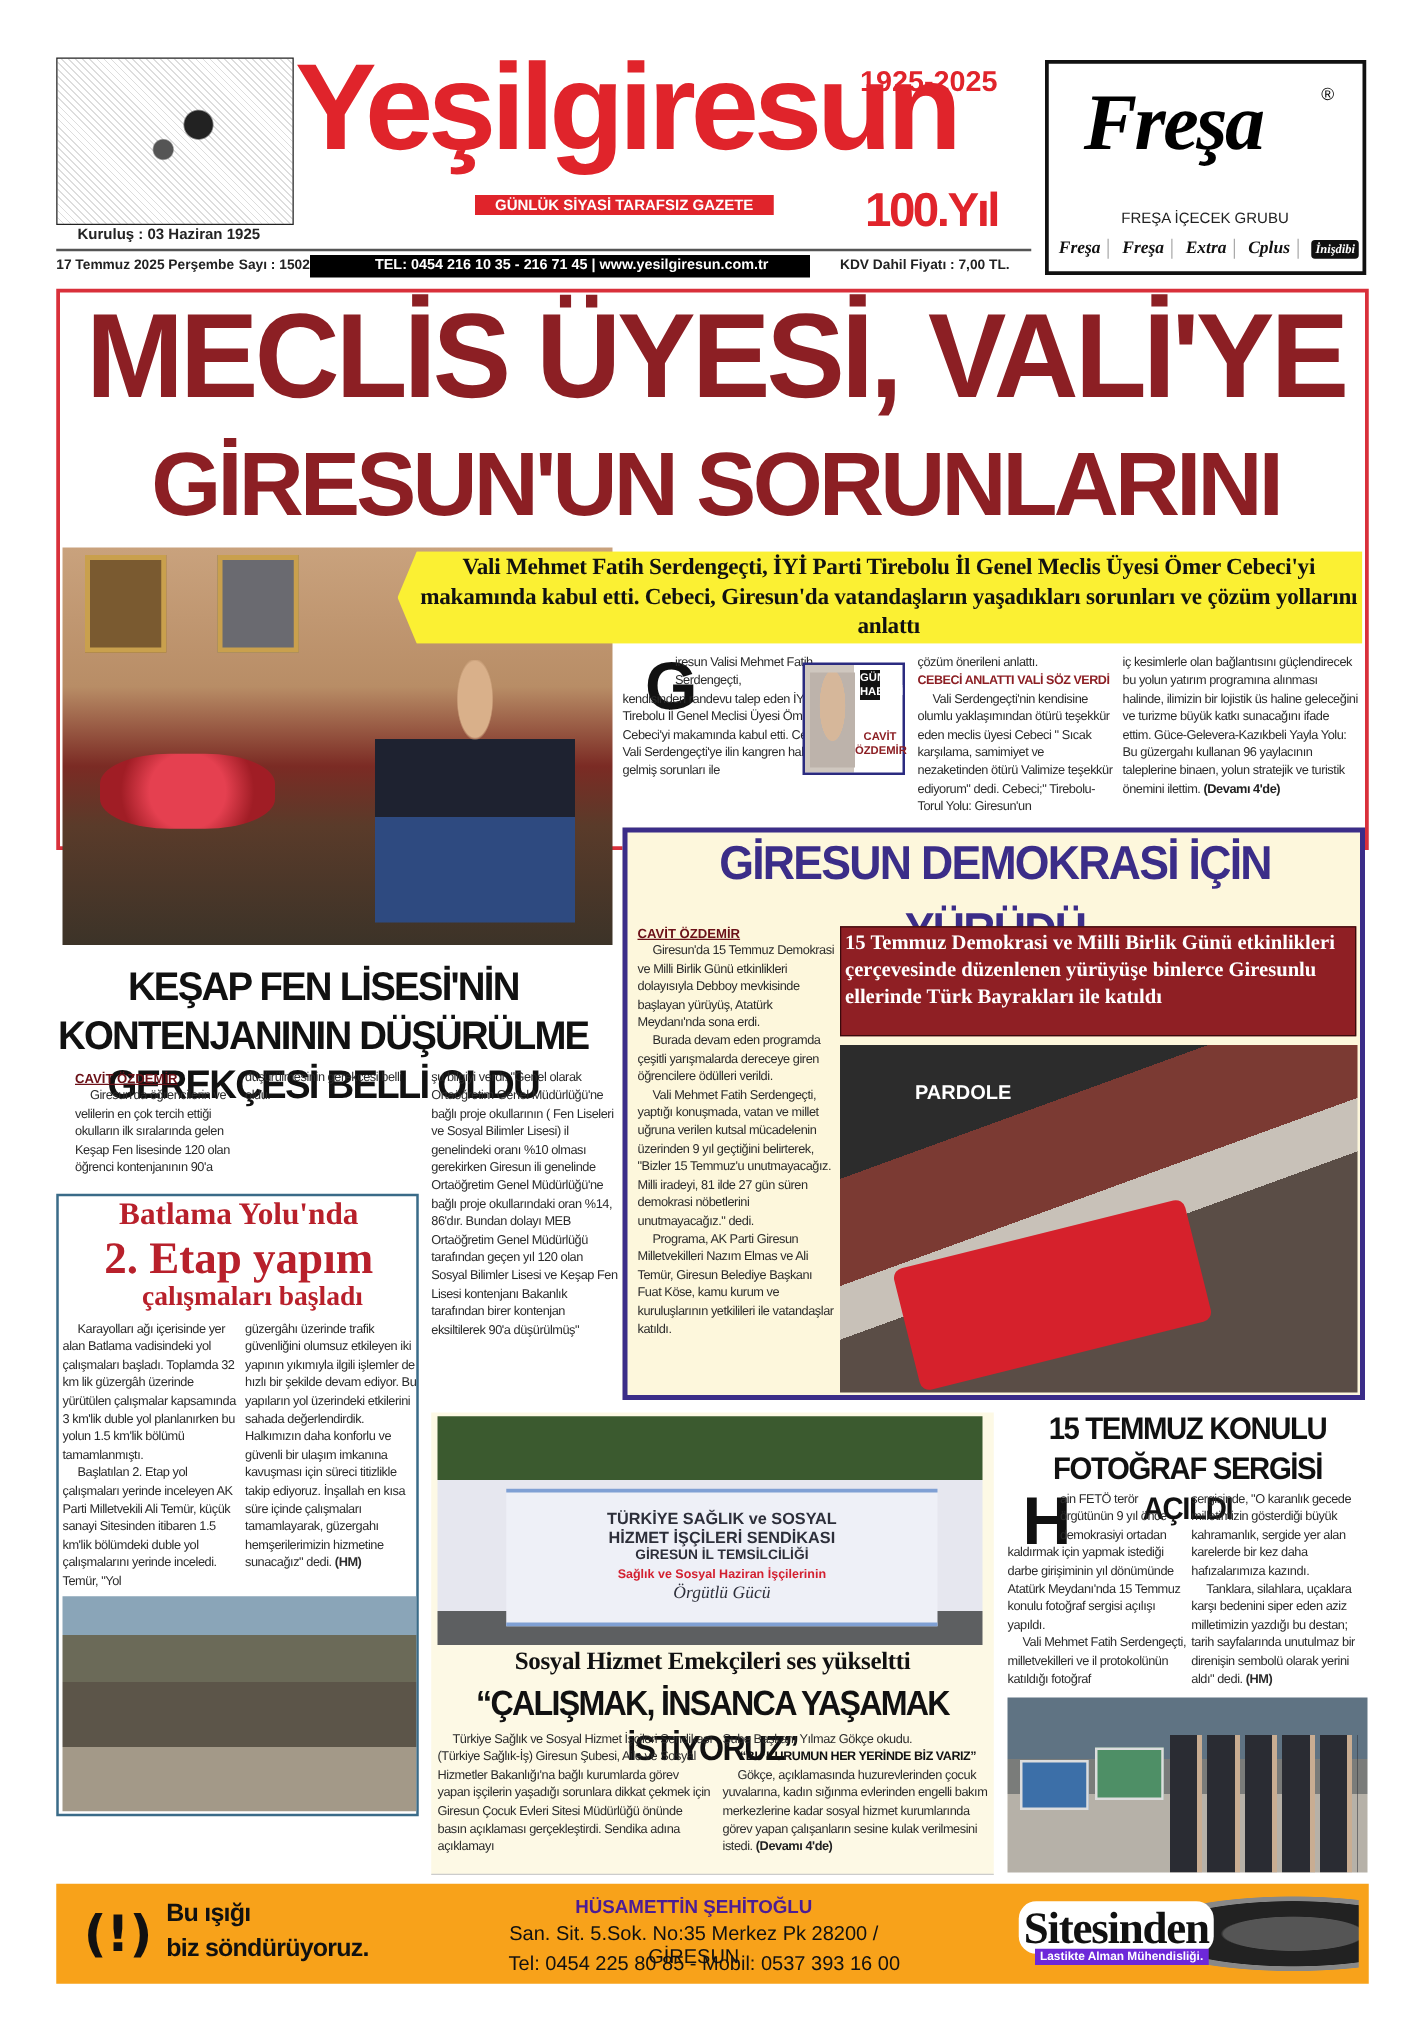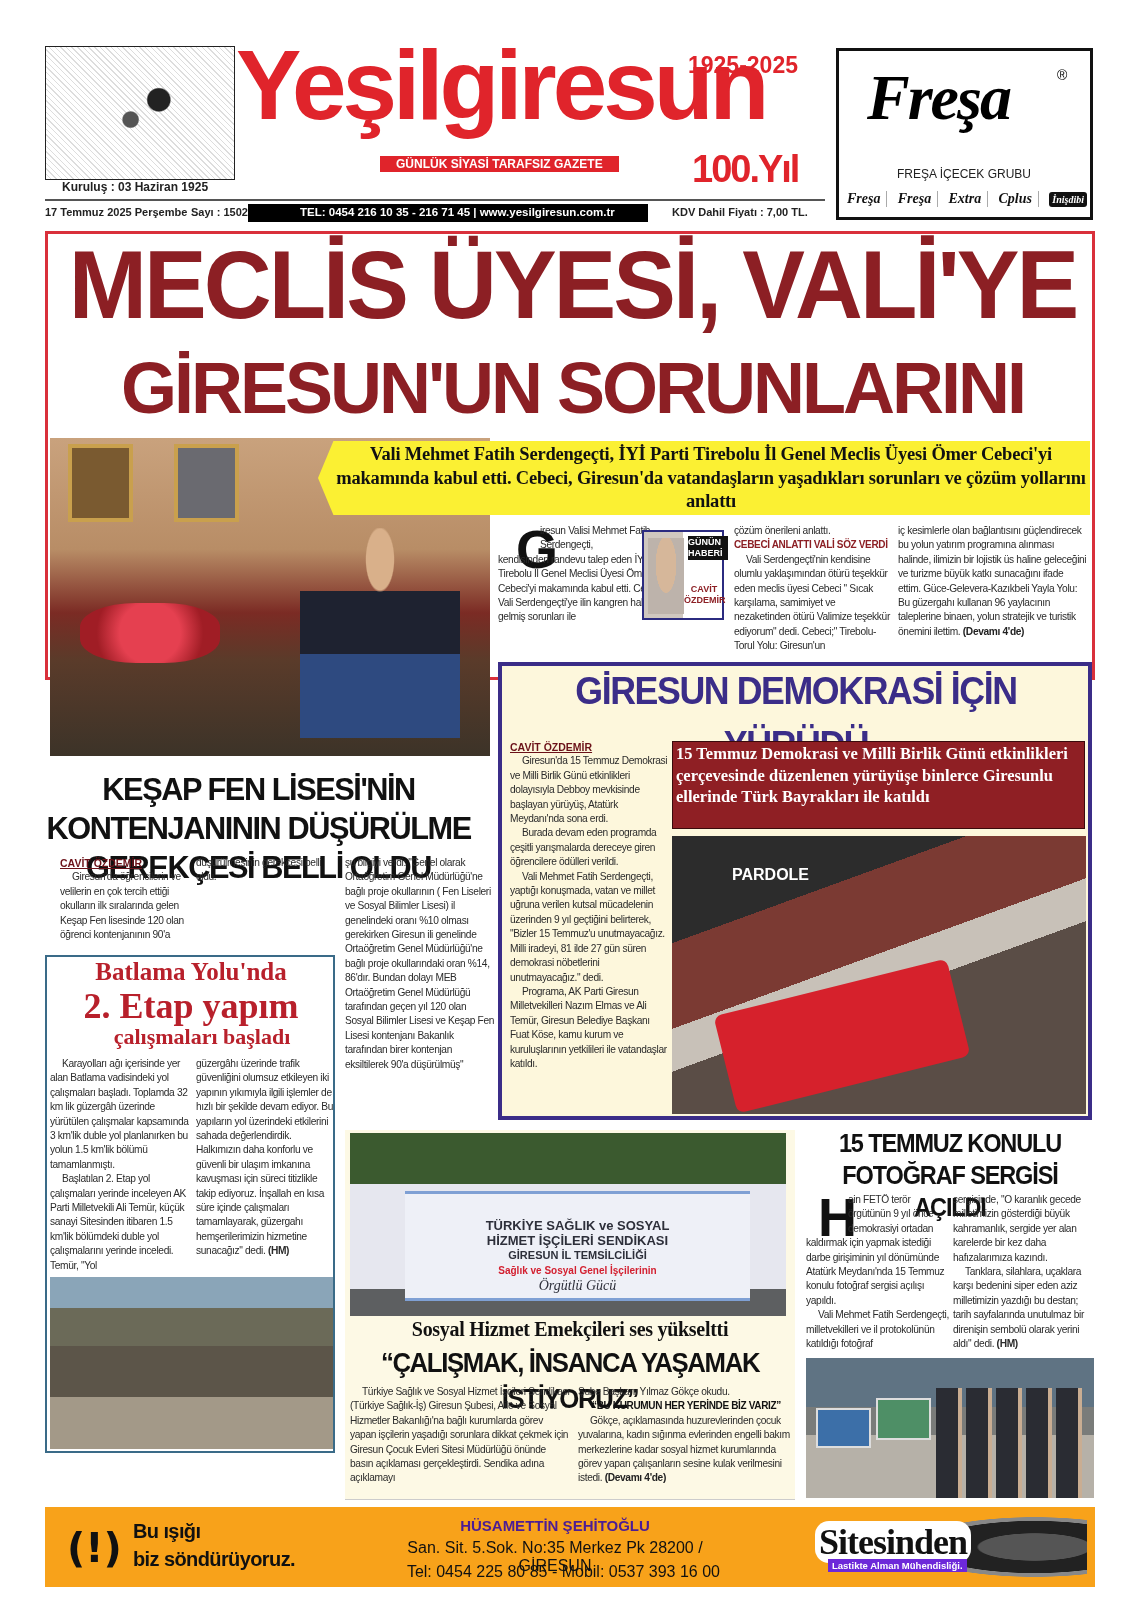--- a/index.html
+++ b/index.html
@@ -42,21 +42,21 @@
 #main-photo .portrait2{position:absolute;left:124px;top:6px;width:65px;height:78px;background:#6a6a70;border:4px solid #c9a04d}
 #main-photo .flowers{position:absolute;left:30px;top:165px;width:140px;height:60px;background:radial-gradient(circle,#e54050 0 40%,#a01d25 70%);border-radius:40%}
 #main-photo .man{position:absolute;left:250px;top:90px;width:160px;height:210px;background:radial-gradient(ellipse at 50% 15%,#d9b08a 0 12%,transparent 13%),linear-gradient(180deg,transparent 30%,#1e2230 30% 60%,#2e4a80 60%)}
 #main-deck-bg{left:318px;top:441px;width:772px;height:74px;background:#fbf033;clip-path:polygon(2% 0,100% 0,100% 100%,2% 100%,0 50%)}
 #main-deck{left:336px;top:443px;width:750px;font-family:"Liberation Serif",serif;font-weight:bold;font-size:18.5px;line-height:23.5px;color:#111;text-align:center;letter-spacing:-0.2px}
 #dropcap-g{left:516px;top:524px;font-size:54px;line-height:50px;font-weight:bold;font-family:"Liberation Sans",sans-serif;color:#111}
 #main-col1{left:498px;top:524px;width:170px}
 #main-col1 .lead{padding-left:42px}
 #author-box{left:642px;top:530px;width:82px;height:90px;border:2px solid #2b2b80;background:linear-gradient(90deg,#cfc7bf 0 50%,#fff 50%)}
 #author-box .face{position:absolute;left:4px;top:6px;width:36px;height:76px;background:radial-gradient(ellipse at 50% 35%,#d6b79a 0 40%,#bdb3ab 41%)}
-#author-box .gh{position:absolute;left:44px;top:4px;background:#111;color:#fff;font-size:9px;font-weight:bold;line-height:11px;text-align:left;width:40px;padding:1px 0}
+#author-box .gh{position:absolute;left:44px;top:4px;background:#111;color:#fff;font-size:9px;font-weight:bold;line-height:11px;text-align:left;width:16px;padding:1px 0}
 #author-box .nm{position:absolute;left:40px;top:52px;color:#8c1f24;font-size:9px;font-weight:bold;line-height:11px;text-align:center;width:40px}
 #main-col2{left:734px;top:524px;width:156px}
 #main-col2 .sub{font-weight:bold;color:#8c1f24;font-size:10px;text-indent:0}
 #main-col3{left:898px;top:524px;width:190px}
 .devami{font-weight:bold;color:#222}
 
 #kesap-head{left:45px;top:770px;width:445px;font-size:32px;font-weight:bold;color:#111;font-family:"Liberation Sans",sans-serif;line-height:39px;letter-spacing:-1.5px;text-align:center;transform:scaleX(0.96);transform-origin:left}
 #kesap-col1{left:60px;top:856px;width:130px}
 #kesap-col2{left:196px;top:856px;width:138px}
 #kesap-col3{left:345px;top:856px;width:150px}
@@ -72,21 +72,21 @@
 #demo-frame{left:498px;top:662px;width:594px;height:458px;border:4px solid #3b2d88;background:#fdf7dc}
 #demo-head{left:505px;top:664px;width:582px;text-align:center;font-size:38px;font-weight:bold;color:#3b2d88;font-family:"Liberation Sans",sans-serif;letter-spacing:-1.5px;line-height:54px;transform:scaleX(0.94)}
 #demo-text{left:510px;top:740px;width:160px}
 #demo-deck-box{left:672px;top:741px;width:413px;height:88px;background:#8f1f24;border:1px solid #3a0a0c}
 #demo-deck{left:676px;top:743px;width:405px;font-family:"Liberation Serif",serif;font-weight:bold;font-size:16.5px;line-height:21.5px;color:#fff}
 #demo-photo{left:672px;top:836px;width:414px;height:278px;background:linear-gradient(160deg,#2c2c2c 0 25%,#7b3a33 25% 45%,#c8c1b8 45% 55%,#5a4d46 55%)}
 #demo-photo .flag{position:absolute;left:50px;top:150px;width:240px;height:100px;background:#d6212c;transform:rotate(-14deg);border-radius:8px}
 #demo-photo .store{position:absolute;left:60px;top:30px;font-family:"Liberation Sans",sans-serif;font-weight:bold;color:#fff;font-size:16px}
 
 #union-photo{left:350px;top:1133px;width:436px;height:183px;background:linear-gradient(180deg,#3b5a2f 0 28%,#e6e7ef 28% 85%,#5d5f61 85%)}
-#union-photo .banner{position:absolute;left:55px;top:58px;width:345px;height:110px;background:#eef0f7;border-top:3px solid #7fa0d4;border-bottom:3px solid #7fa0d4;text-align:center;font-family:"Liberation Sans",sans-serif;font-weight:bold;color:#2d2f3a;font-size:13px;line-height:15px;padding-top:24px}
+#union-photo .banner{position:absolute;left:55px;top:58px;width:345px;height:110px;background:#eef0f7;border-top:3px solid #7fa0d4;border-bottom:3px solid #7fa0d4;text-align:center;font-family:"Liberation Sans",sans-serif;font-weight:bold;color:#2d2f3a;font-size:13px;line-height:15px;padding-top:13px}
 #union-photo .banner .red{color:#d32030;font-size:10px}
 #union-deck{left:345px;top:1318px;width:450px;text-align:center;font-family:"Liberation Serif",serif;font-weight:bold;font-size:20px;color:#111;letter-spacing:-0.3px}
 #union-head{left:345px;top:1345px;width:450px;text-align:center;font-family:"Liberation Sans",sans-serif;font-weight:bold;font-size:28px;color:#111;letter-spacing:-1.5px;line-height:36px;transform:scaleX(0.92)}
 #union-bg{left:345px;top:1130px;width:450px;height:370px;background:#fdf9e5;border-bottom:1px solid #ccc}
 #union-col1{left:350px;top:1385px;width:220px}
 #union-col2{left:578px;top:1385px;width:220px}
 #union-col2 .sub{font-weight:bold;font-size:10px;color:#111;text-indent:14px}
 
 #photo-head{left:800px;top:1127px;width:300px;text-align:center;font-family:"Liberation Sans",sans-serif;font-weight:bold;font-size:25px;color:#111;letter-spacing:-1.2px;line-height:32px;transform:scaleX(0.94)}
 #dropcap-h{left:818px;top:1192px;font-size:54px;line-height:50px;font-weight:bold;font-family:"Liberation Sans",sans-serif;color:#111}
@@ -206,21 +206,21 @@
   <div class="store">PARDOLE</div>
   <div class="flag"></div>
 </div>
 
 <div class="abs" id="union-bg"></div>
 <div class="photo" id="union-photo">
   <div class="banner">
     <div>TÜRKİYE SAĞLIK ve SOSYAL</div>
     <div>HİZMET İŞÇİLERİ SENDİKASI</div>
     <div style="font-size:11px">GİRESUN İL TEMSİLCİLİĞİ</div>
-    <div class="red">Sağlık ve Sosyal Genel İşçilerinin</div>
+    <div class="red">Sağlık ve Sosyal Haziran İşçilerinin</div>
     <div style="font-style:italic;font-family:'Liberation Serif',serif;font-weight:normal;font-size:14px">Örgütlü Gücü</div>
   </div>
 </div>
 <div class="abs" id="union-deck">Sosyal Hizmet Emekçileri ses yükseltti</div>
 <div class="abs" id="union-head">“ÇALIŞMAK, İNSANCA YAŞAMAK İSTİYORUZ”</div>
 <div class="abs body-text" id="union-col1">
   <p>Türkiye Sağlık ve Sosyal Hizmet İşçileri Sendikası (Türkiye Sağlık-İş) Giresun Şubesi, Aile ve Sosyal Hizmetler Bakanlığı'na bağlı kurumlarda görev yapan işçilerin yaşadığı sorunlara dikkat çekmek için Giresun Çocuk Evleri Sitesi Müdürlüğü önünde basın açıklaması gerçekleştirdi. Sendika adına açıklamayı</p>
 </div>
 <div class="abs body-text" id="union-col2">
   <p class="noindent">Şube Başkanı Yılmaz Gökçe okudu.</p>

